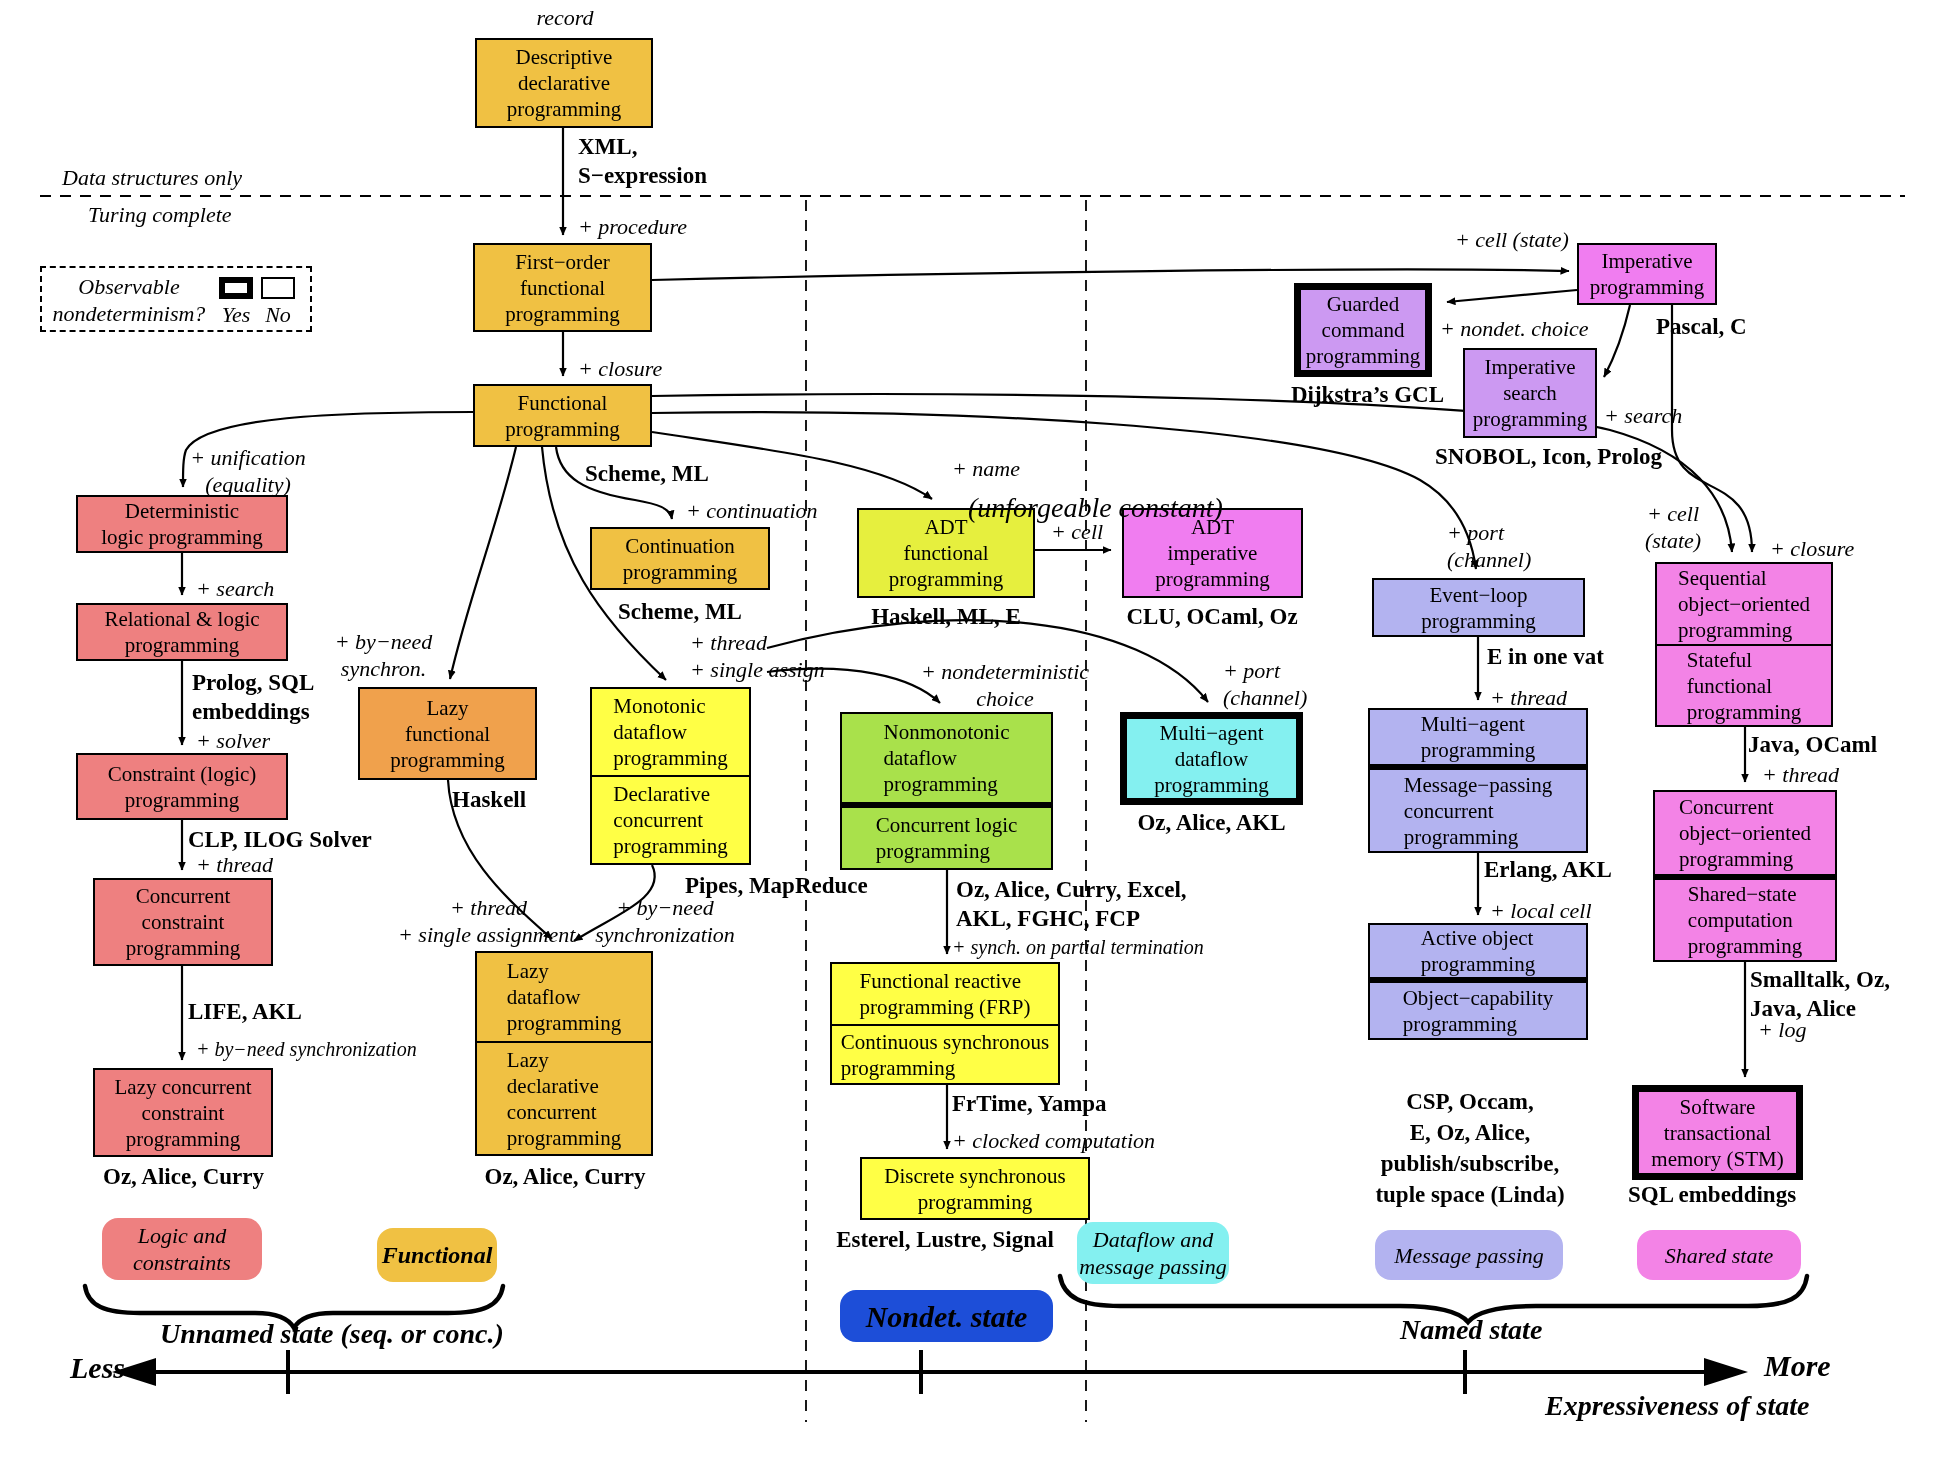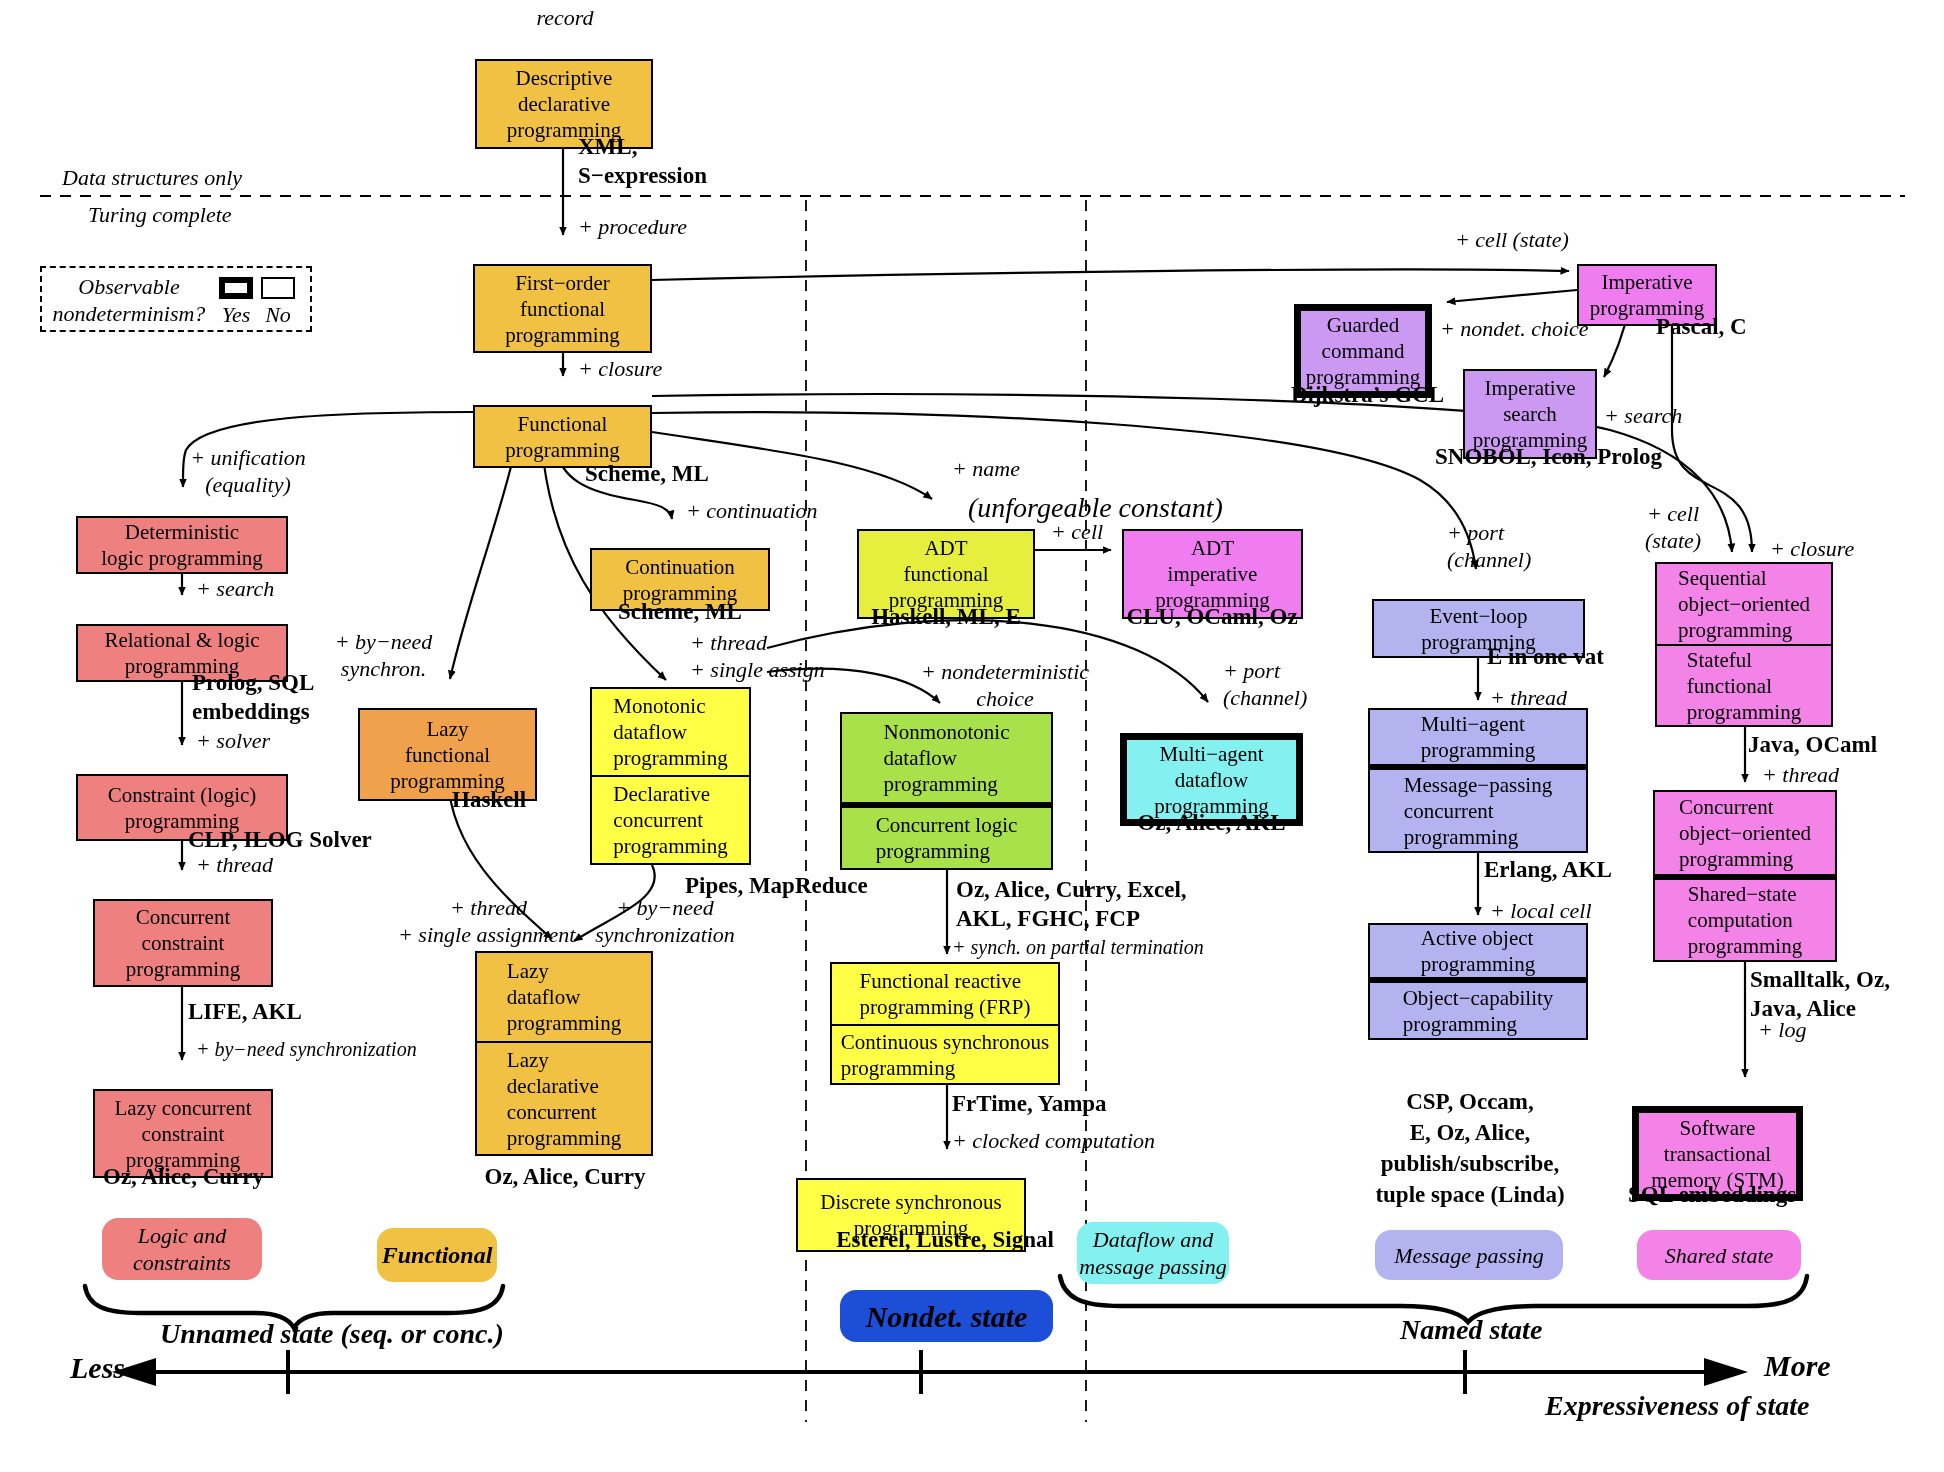--- a/index.html
+++ b/index.html
@@ -1,20 +1,20 @@
 <!DOCTYPE html>
 <html><head>
 <meta charset="utf-8">
 <style>
   html,body{margin:0;padding:0;background:#fff;}
   #canvas{position:relative;width:1944px;height:1472px;background:#ffffff;overflow:hidden;
           font-family:"Liberation Serif", serif;color:#000;}
   svg.layer{position:absolute;left:0;top:0;pointer-events:none;}
   .n{position:absolute;box-sizing:border-box;border:2.5px solid #000;display:flex;align-items:center;justify-content:center;
-     text-align:center;white-space:pre-line;font-size:21px;line-height:26px;margin-top:21px;}
+     text-align:center;white-space:pre-line;font-size:21px;line-height:26px;}
   .thick{border-width:7px;}
   .stackv{position:absolute;box-sizing:border-box;border:2.5px solid #000;display:flex;flex-direction:column;
      font-size:21px;line-height:26px;}
   .stackv .cell{box-sizing:border-box;display:flex;align-items:center;justify-content:center;white-space:pre-line;width:100%;}
   .stackv .cell.divd{border-top:2.5px solid #000;}
   .stackv.thick .cell.divd{border-top:6px solid #000;}
   .gold{background:#f0c143;}
   .salmon{background:#ee8080;}
   .orange{background:#f0a14c;}
   .yellow{background:#ffff45;}
@@ -175,21 +175,21 @@
   <div class="n cyan thick" style="left:1120px;top:712px;width:183px;height:93px">Multi−agent
 dataflow
 programming</div>
 
   <div class="stackv yellow" style="left:830px;top:962px;width:230px;height:123px">
     <div class="cell" style="height:60px">Functional reactive
 programming (FRP)</div>
     <div class="cell divd" style="flex:1">Continuous synchronous
 programming</div>
   </div>
-  <div class="n yellow" style="left:796px;top:1157px;width:230px;height:74px">Discrete synchronous
+  <div class="n yellow" style="left:860px;top:1157px;width:230px;height:63px">Discrete synchronous
 programming</div>
 
   <div class="n magenta" style="left:1577px;top:243px;width:140px;height:62px">Imperative
 programming</div>
   <div class="n lpurple thick" style="left:1294px;top:283px;width:138px;height:94px">Guarded
 command
 programming</div>
   <div class="n lpurple" style="left:1463px;top:348px;width:134px;height:90px">Imperative
 search
 programming</div>

